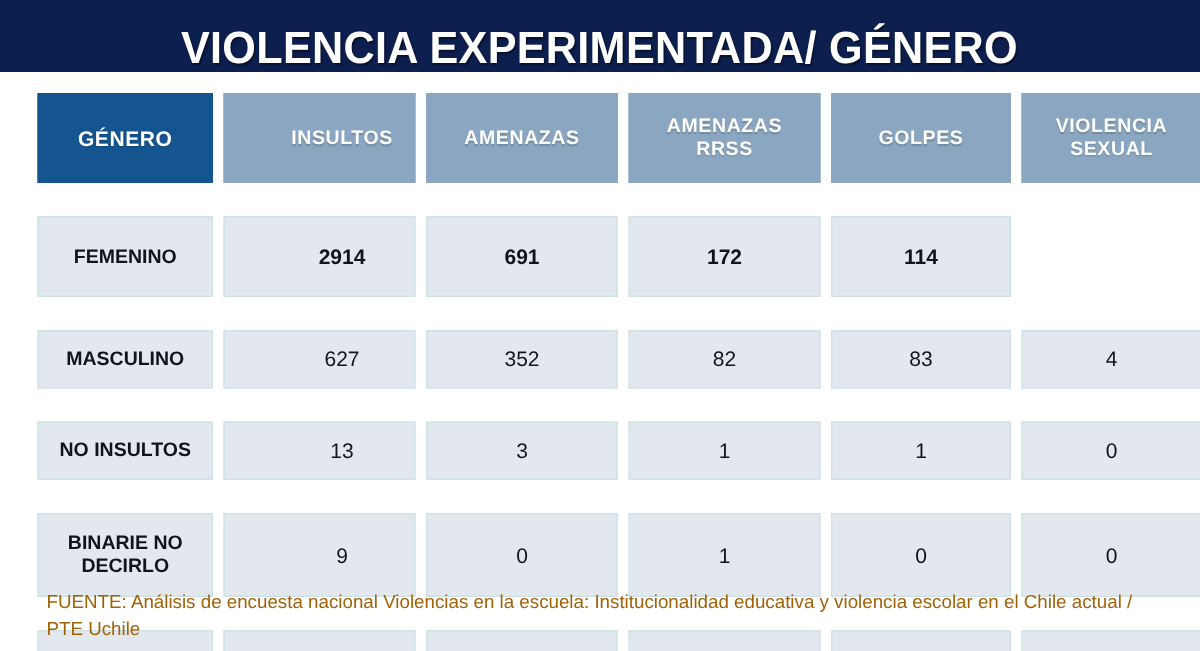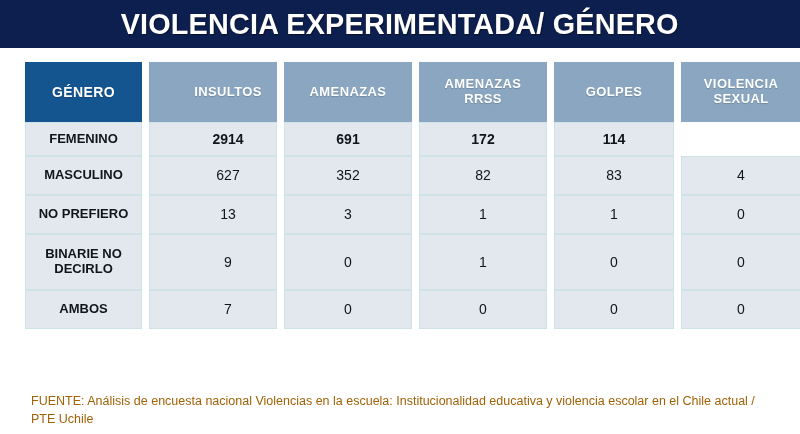--- a/index.html
+++ b/index.html
@@ -17,21 +17,21 @@
 
   
   .title-band {
     position: absolute;
     left: 0;
     top: 0;
     width: 800px;
     height: 48px;
     background: #0d1f4e;
     display: flex;
-    align-items: center;
+    align-items: flex-end;
     justify-content: center;
   }
   .title-text {
     color: #ffffff;
     font-size: 30px;
     font-weight: bold;
     letter-spacing: 0.2px;
     line-height: 1;
     transform: scaleX(0.96);
     text-shadow: 1px 1px 1px rgba(0,0,0,0.45);
@@ -42,21 +42,21 @@
   
   .table-wrap {
     position: absolute;
     left: 25px;
     top: 62px;
     width: 755px;
   }
   .row {
     display: flex;
     width: 100%;
-    margin-bottom: 0;
+    margin-bottom: 22px;
   }
   .cell {
     box-sizing: border-box;
     display: flex;
     align-items: center;
     justify-content: center;
     text-align: center;
     border: 1px solid #cfe2e6;
     margin-right: 7px;
     padding: 2px 4px;
@@ -95,21 +95,21 @@
     color: #10151c;
     font-size: 14px;
   }
   .row-body .cell.label {
     font-weight: bold;
     font-size: 13px;
   }
   .row-body.r-emph .cell.value { font-weight: bold; }
   .row-body .cell.value { font-weight: normal; }
 
-  .h-46 .cell { height: 34px; }
+  .h-46 .cell { height: 54px; }
   .h-44 .cell { height: 39px; }
   .h-56 .cell { height: 56px; }
 
   
   .footnote {
     position: absolute;
     left: 31px;
     top: 392px;
     width: 742px;
     font-size: 12.5px;
@@ -170,21 +170,21 @@
     </div>
     <div class="cell c1 value">627</div>
     <div class="cell c2 value">352</div>
     <div class="cell c3 value">82</div>
     <div class="cell c4 value">83</div>
     <div class="cell c5 value">4</div>
   </div>
 
   <div class="row row-body h-44">
     <div class="cell c0 label">
-      <span>NO PREFIERO</span>
+      <span>NO INSULTOS</span>
     </div>
     <div class="cell c1 value">13</div>
     <div class="cell c2 value">3</div>
     <div class="cell c3 value">1</div>
     <div class="cell c4 value">1</div>
     <div class="cell c5 value">0</div>
   </div>
 
   <div class="row row-body h-56">
     <div class="cell c0 label">

